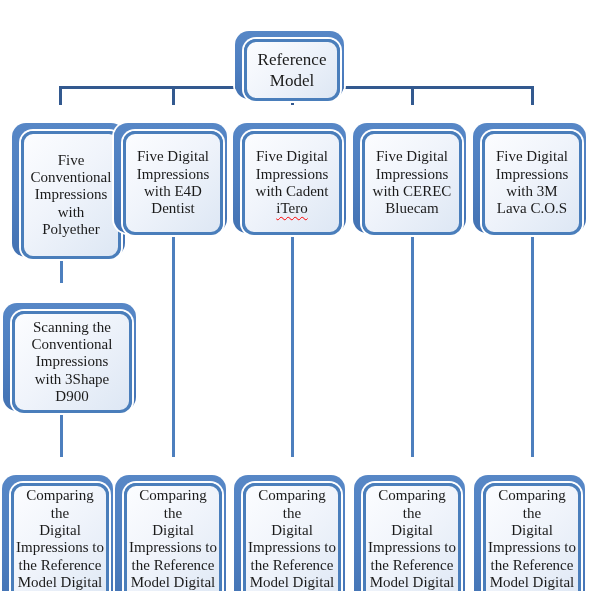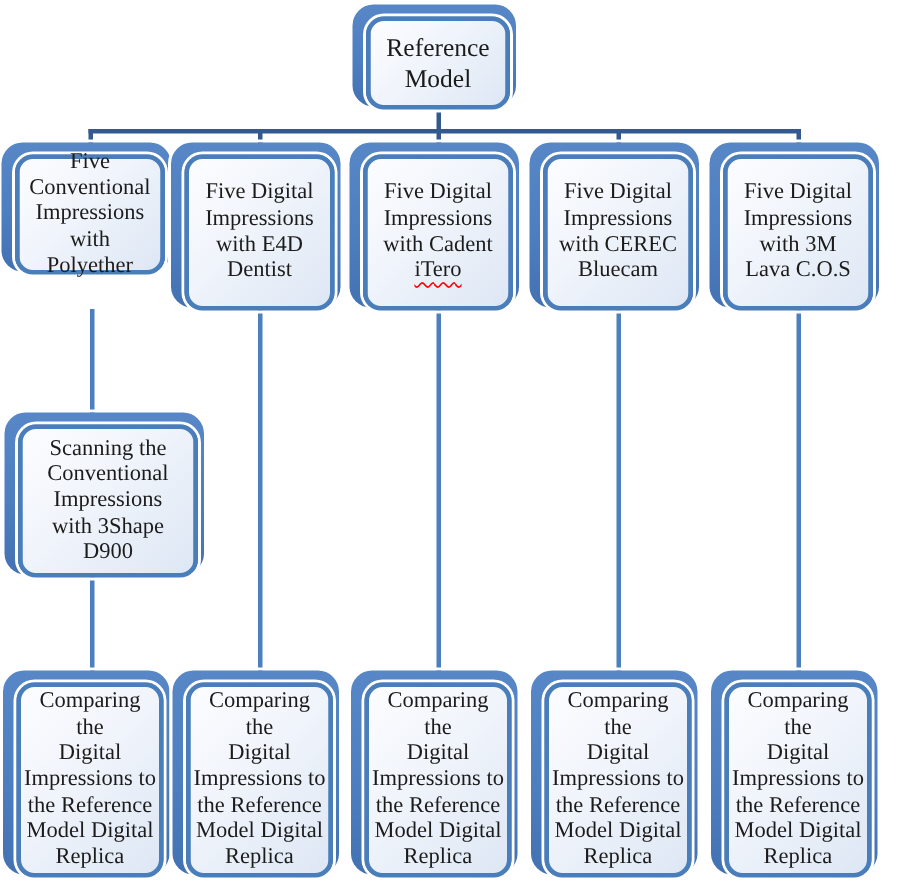--- a/index.html
+++ b/index.html
@@ -11,21 +11,21 @@
   }
   html,body{margin:0;padding:0;background:#ffffff;}
   #canvas{
     position:relative;
     width:600px;height:591px;
     background:#ffffff;
     font-family:"Liberation Serif","DejaVu Serif",serif;
     color:#1b1b1b;
     overflow:hidden;
   }
-  .node{position:absolute;z-index:2;}
+  .node{position:absolute;z-index:2;margin-top:28px;}
   .node .shadow{
     position:absolute;
     top:-8px;left:-9px;
     width:calc(100% + 13px);
     height:calc(100% + 6px);
     background:linear-gradient(180deg,#5787c6 0%,#4d7ec0 55%,#4372b2 100%);
     border-radius:14px;
     box-shadow:0 0 0 2px #ffffff;
   }
   .node .front{
@@ -77,21 +77,21 @@
   <div class="connector" style="left:531px;top:206px;width:3px;height:251px;"></div>
 
   <div class="node" style="left:244px;top:11px;width:96px;height:62px;">
     <div class="shadow"></div>
     <div class="front">
       <div class="label label-root">Reference
 Model</div>
     </div>
   </div>
 
-  <div class="node" style="left:10px;top:103px;width:100px;height:80px;">
+  <div class="node" style="left:21px;top:103px;width:100px;height:128px;">
     <div class="shadow"></div>
     <div class="front">
       <div class="label">Five
 Conventional
 Impressions
 with
 Polyether</div>
     </div>
   </div>
 

